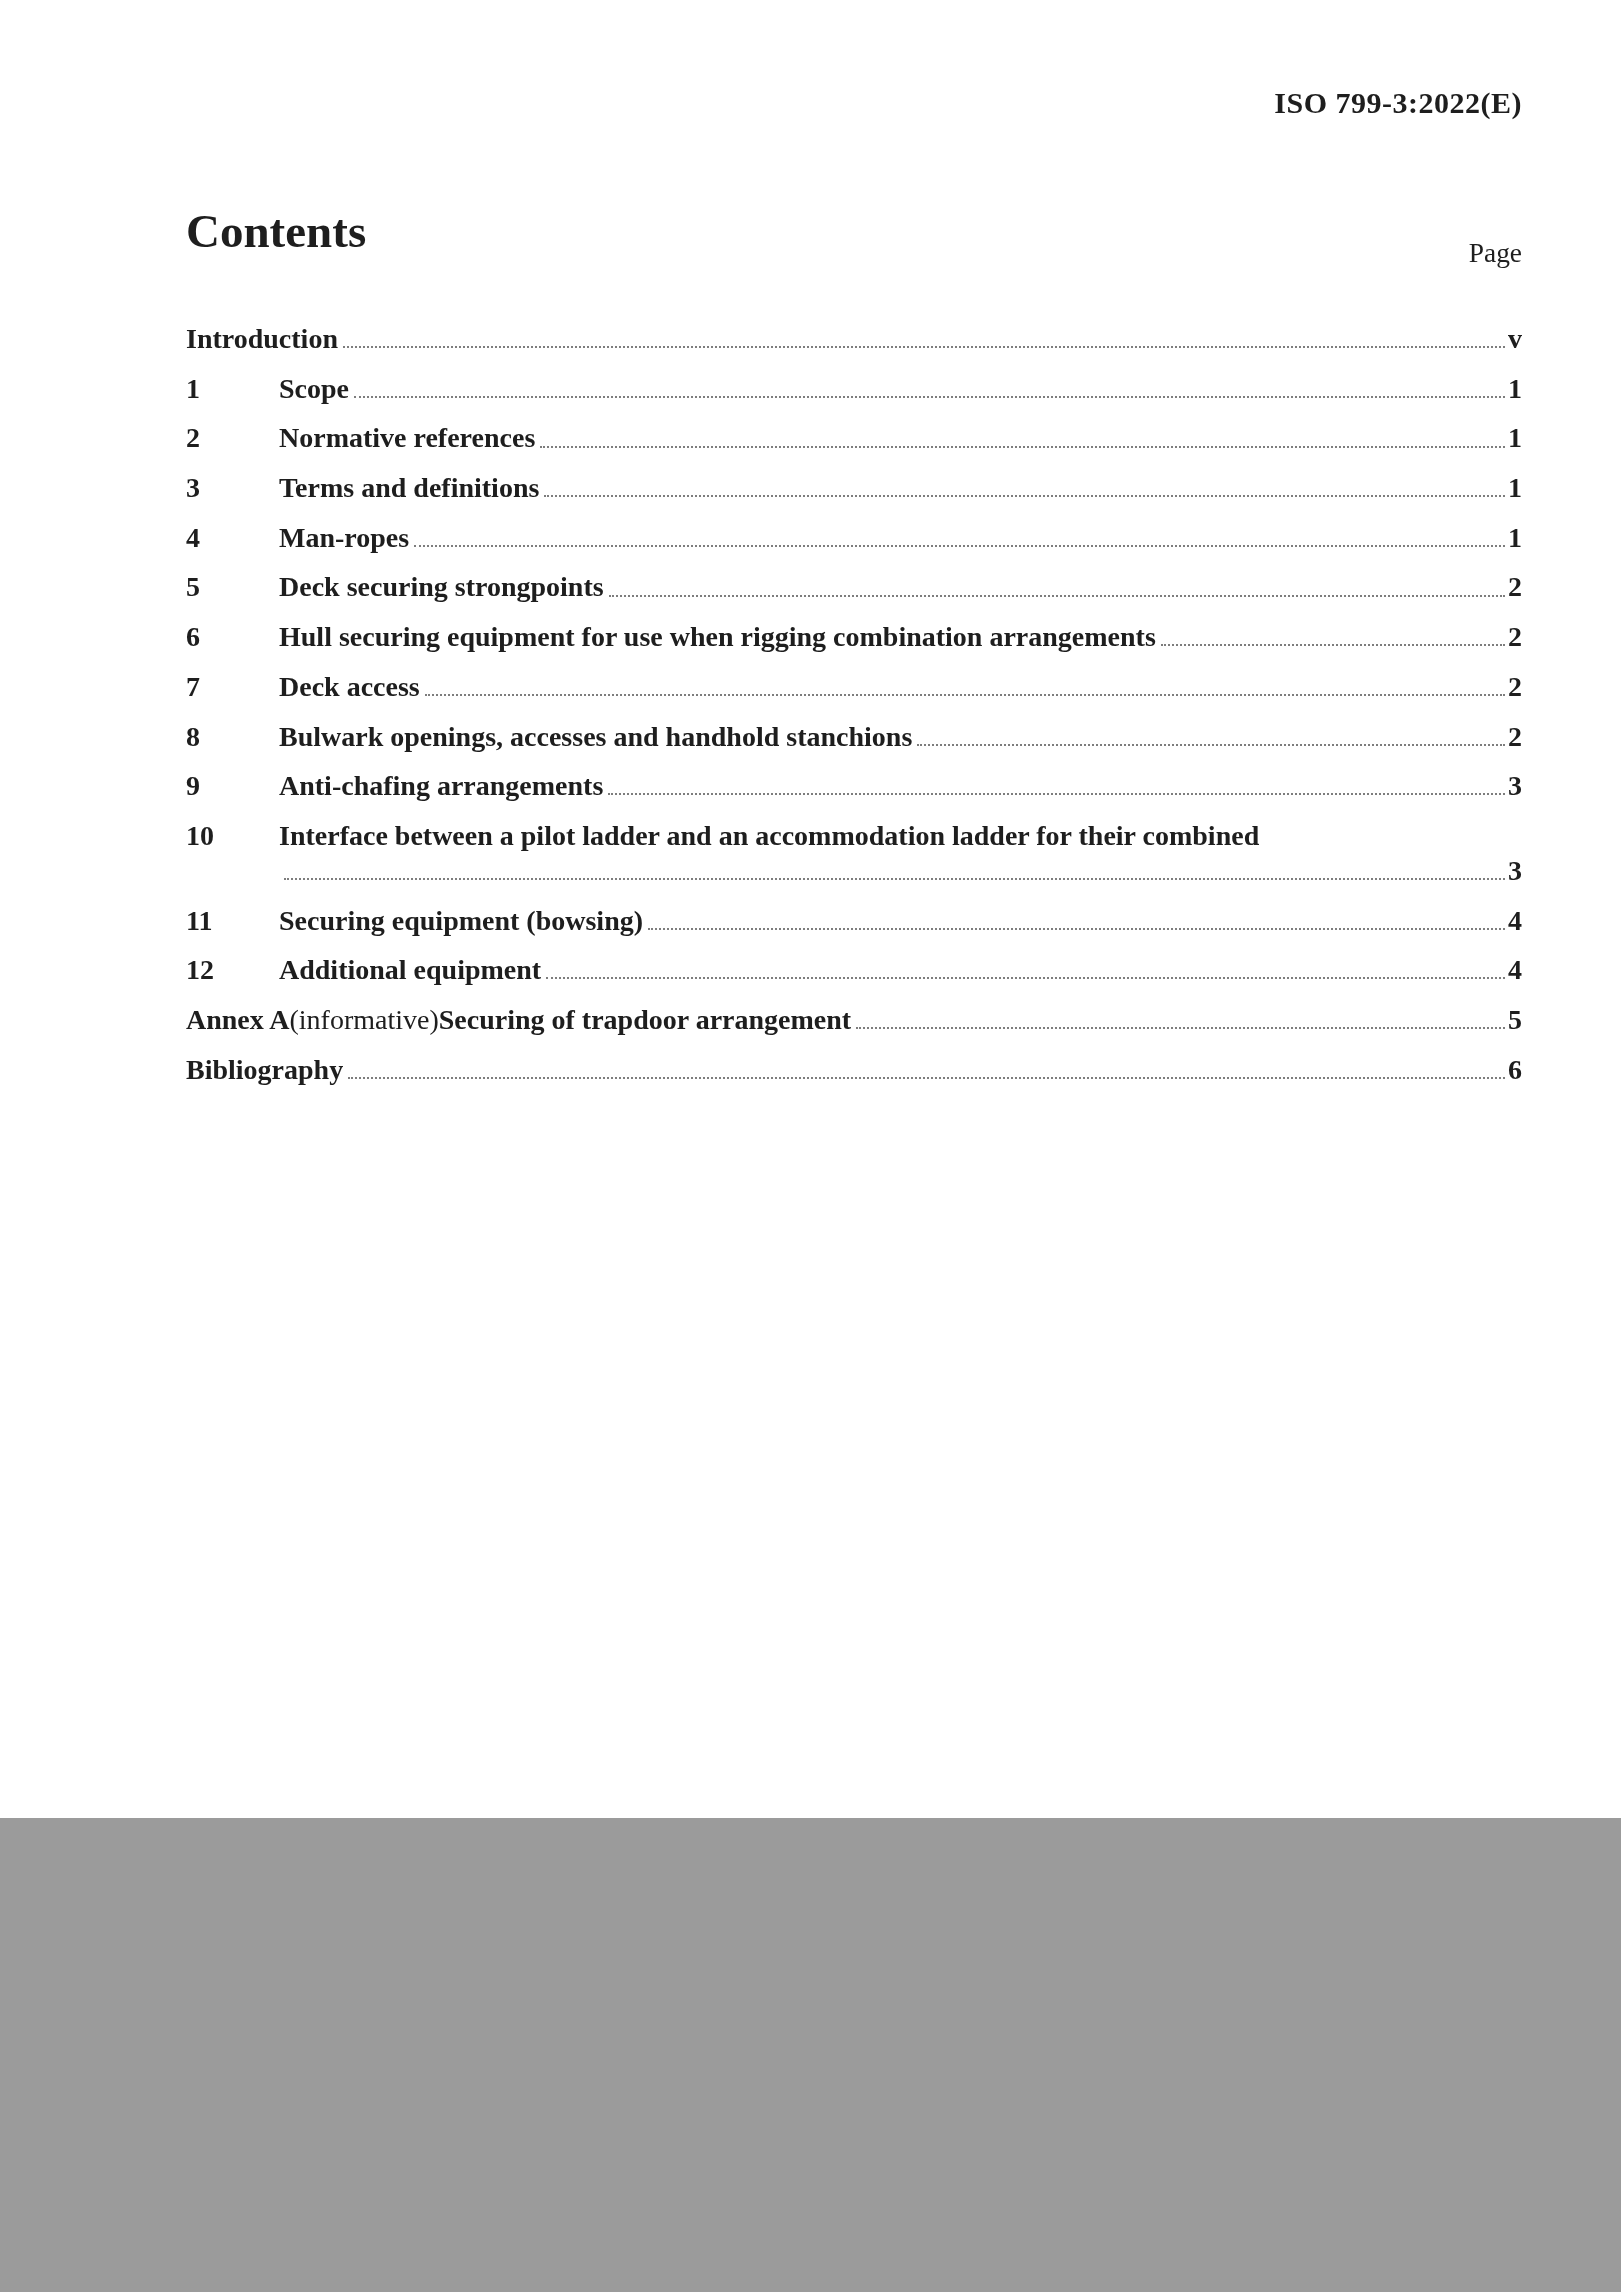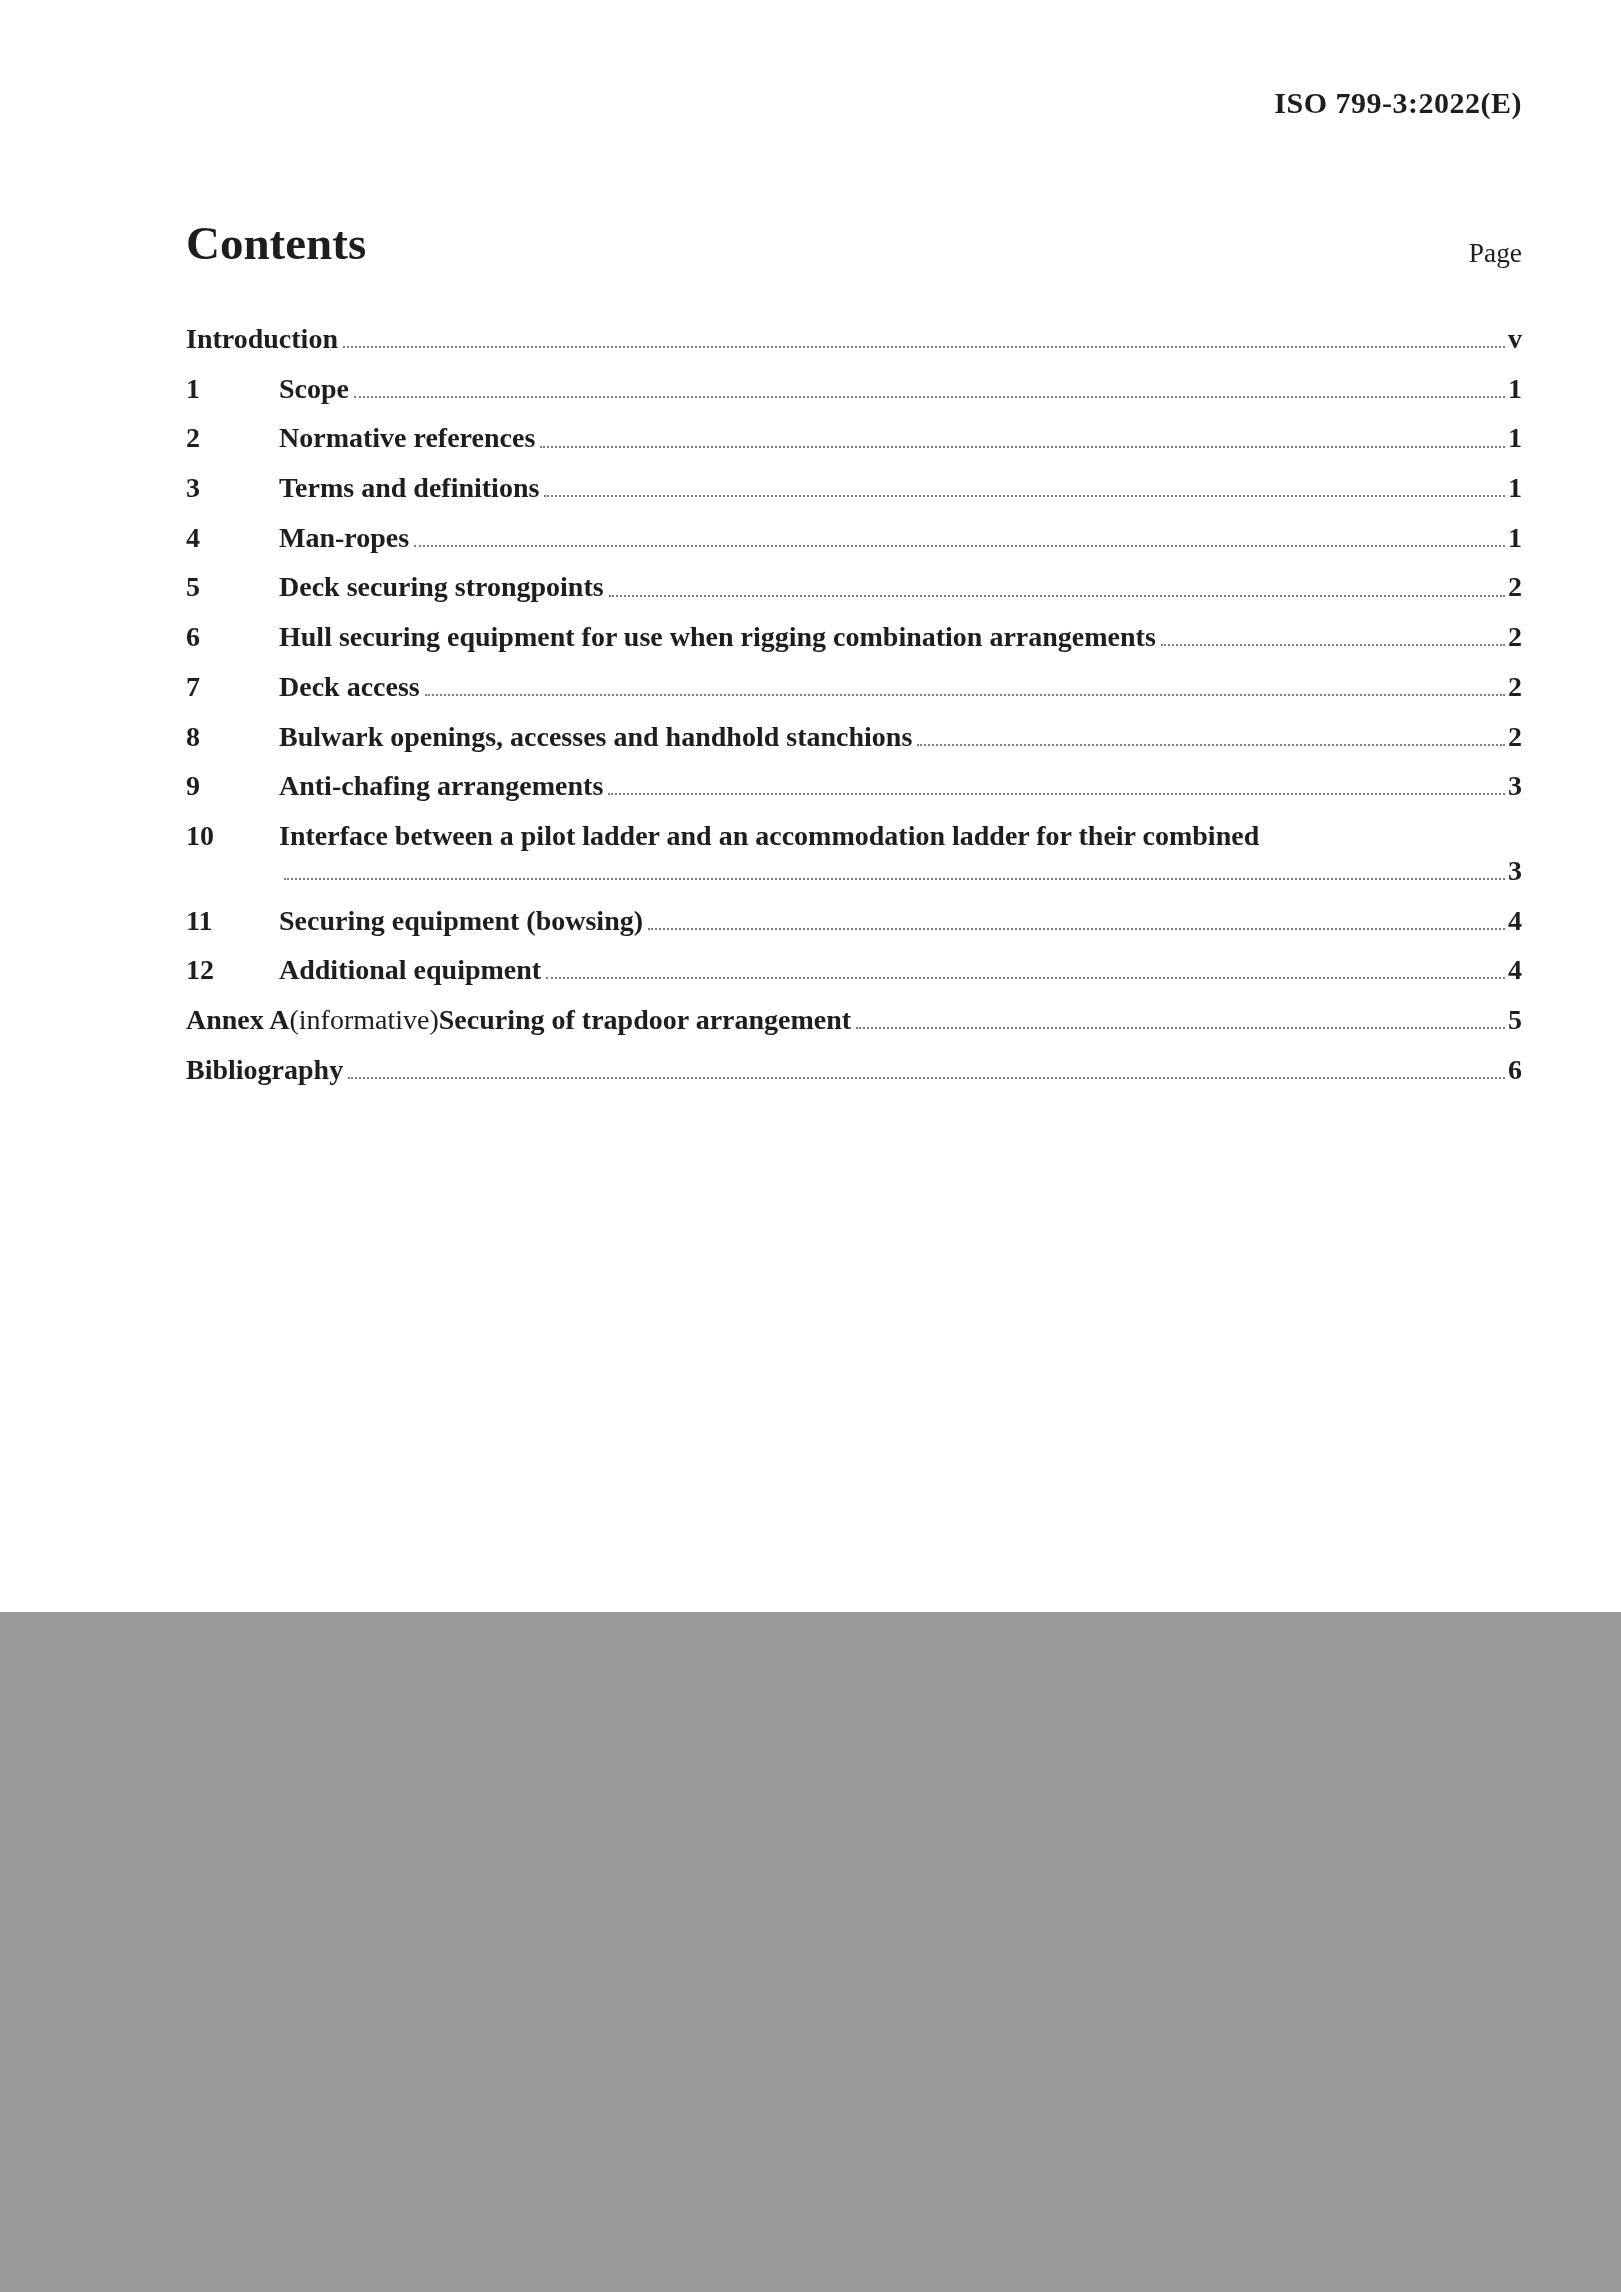--- a/index.html
+++ b/index.html
@@ -1,35 +1,35 @@
 <!DOCTYPE html>
 <html><head>
 <meta charset="utf-8">
 <style>
   * { margin:0; padding:0; box-sizing:border-box; }
   html,body { background:#9b9b9b; }
   .page {
     position:relative;
-    width:1621px; height:1612px;
+    width:1621px; height:1818px;
     background:#ffffff;
     overflow:hidden;
     font-family:"Liberation Serif", serif;
     color:#1e1e1e;
     padding-left:24px;
   }
 
   
   .doc-ref {
     position:absolute; top:86px; right:99px;
     font-size:30px; font-weight:700; letter-spacing:0.5px;
   }
 
   
   .contents-title {
-    position:absolute; top:216px; left:186px;
+    position:absolute; top:204px; left:186px;
     font-size:47px; font-weight:700;
   }
   .page-label {
     position:absolute; top:238px; right:99px;
     font-size:27.4px; font-weight:400;
   }
 
   
   .toc {
     position:absolute; top:321px; left:186px; right:99px;

